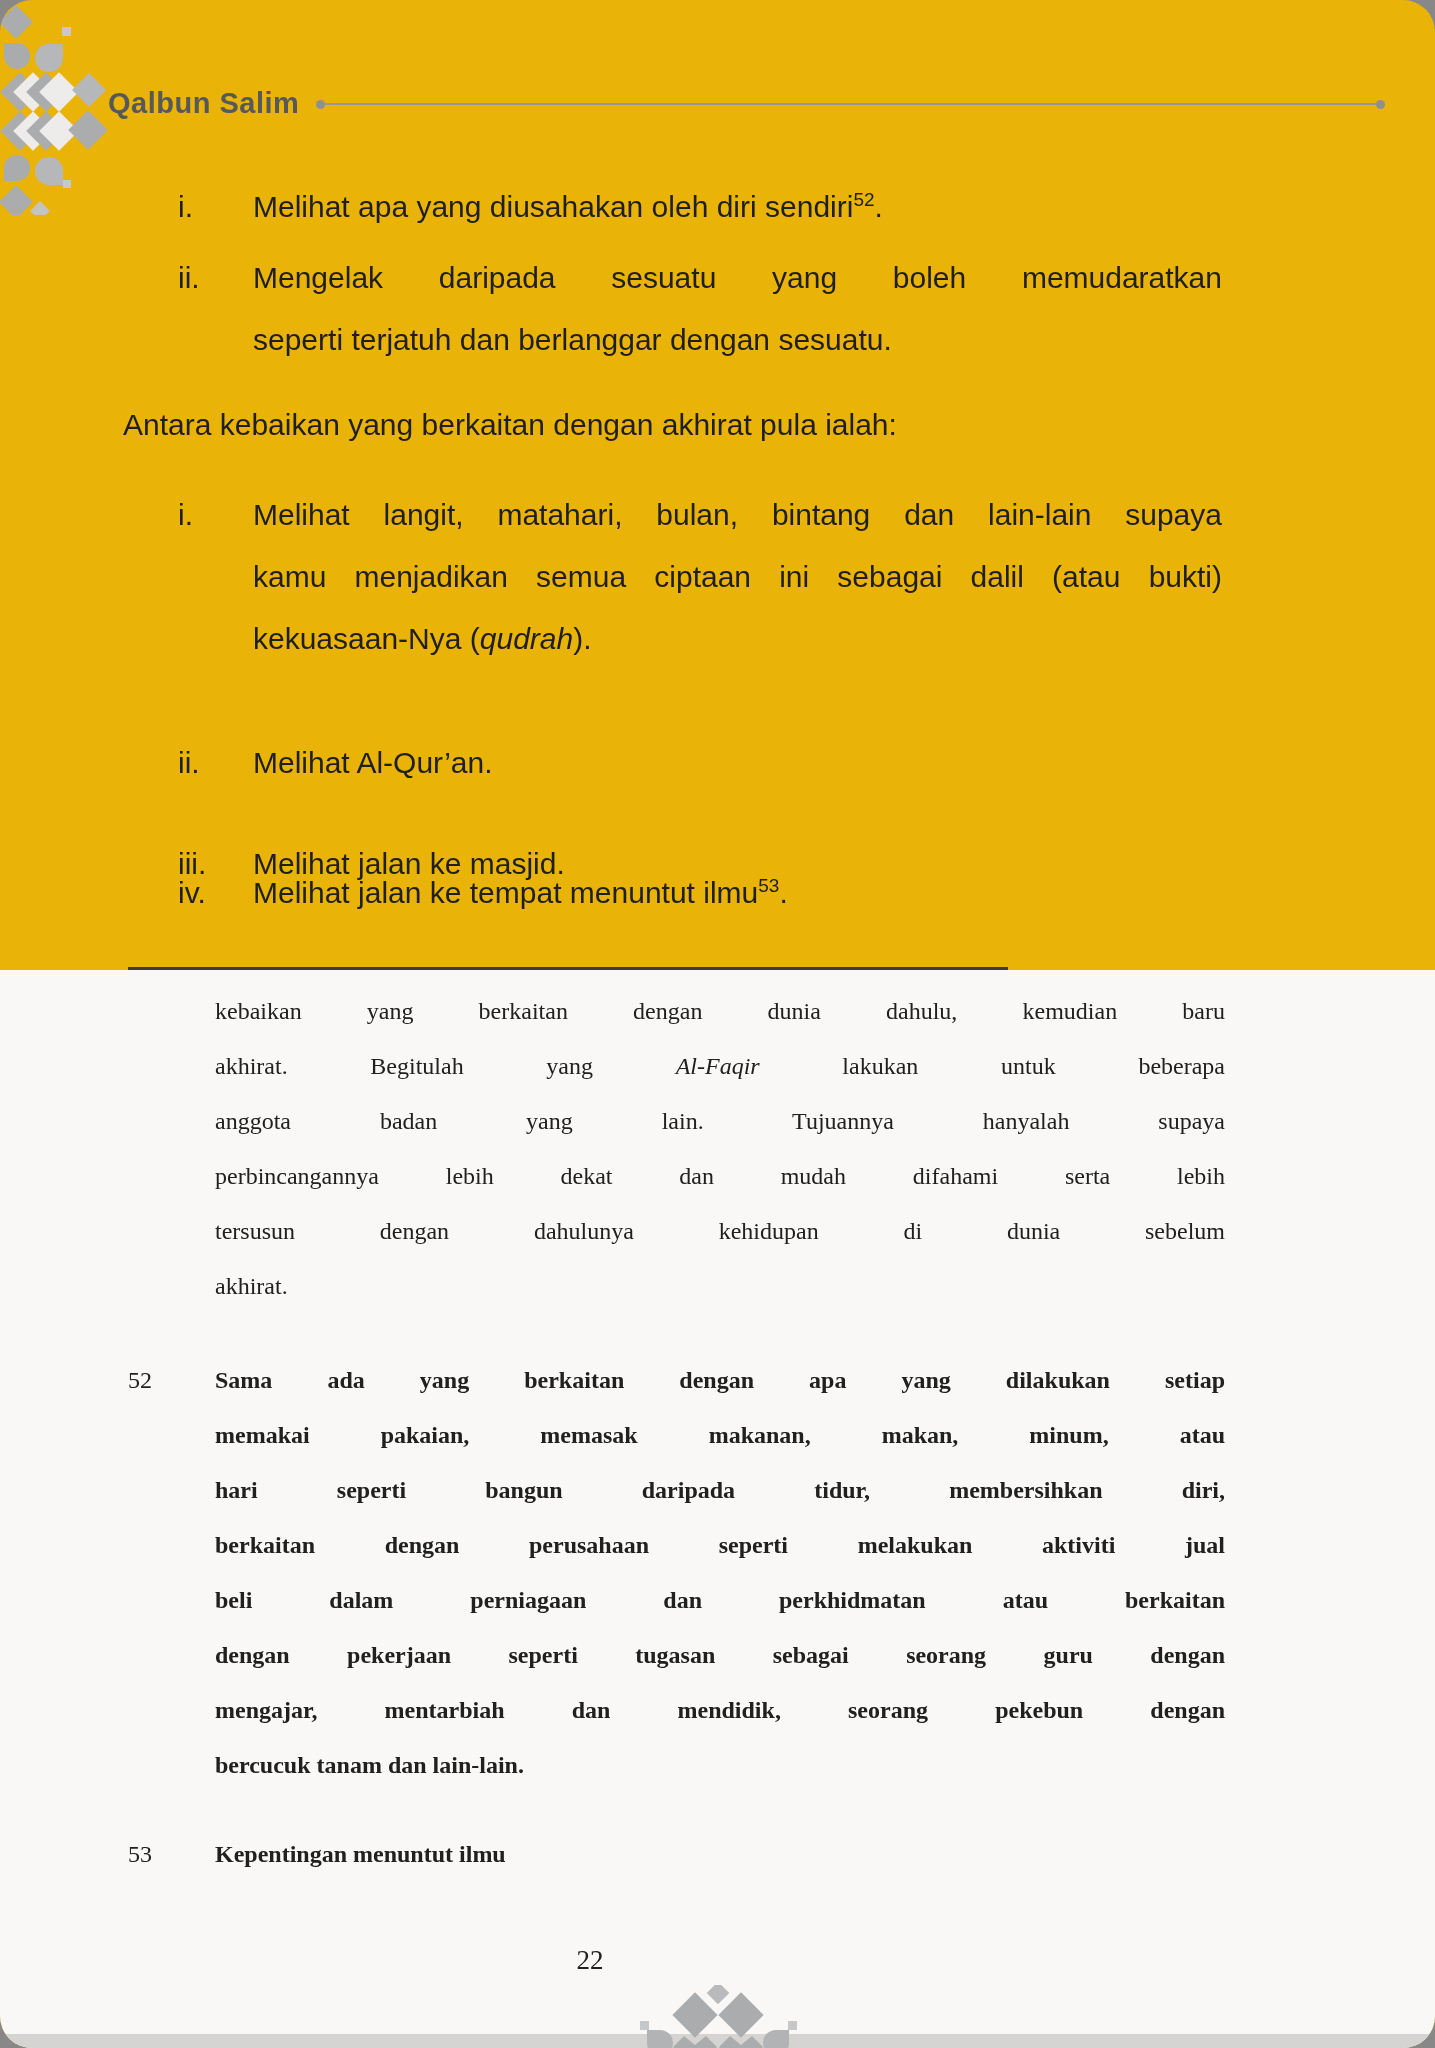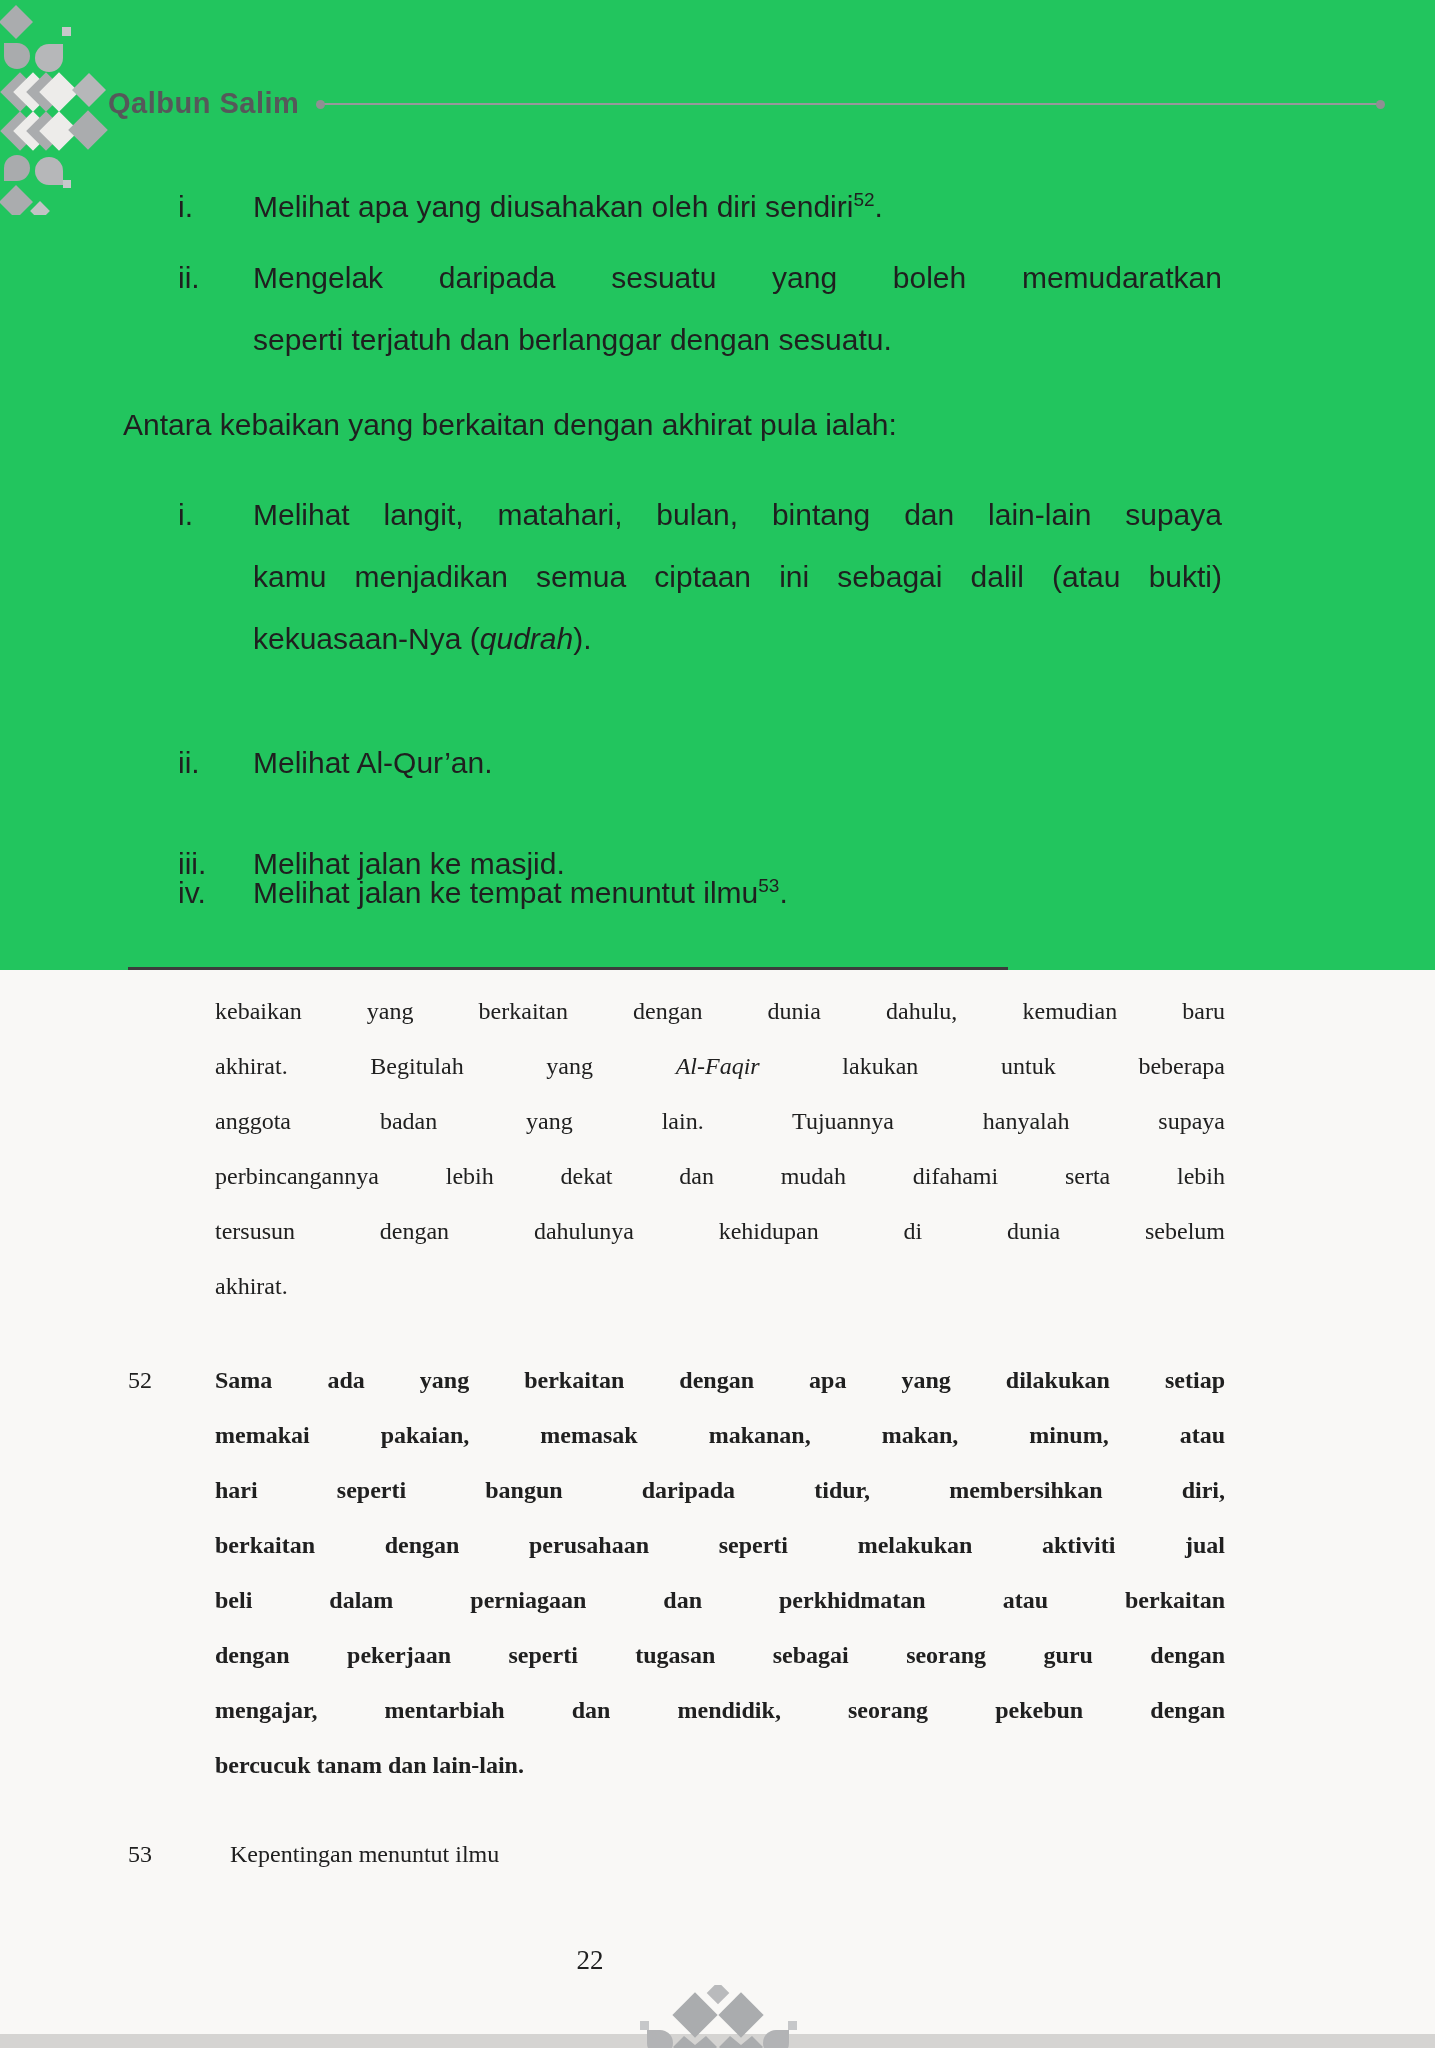--- a/index.html
+++ b/index.html
@@ -1,20 +1,20 @@
 <!DOCTYPE html>
 <html><head>
 <meta charset="utf-8">
 <style>
   * { margin:0; padding:0; box-sizing:border-box; }
   html,body { background:#888; }
   .page {
     position:relative; width:1435px; height:2048px; margin:0 auto;
-    background:#22c55e; overflow:hidden;
-    font-family:"Liberation Sans", sans-serif; color:#1f1f1f;
+    background:#eab308; overflow:hidden;
+    font-family:"Liberation Sans", sans-serif; color:#1f1f1f;border-radius:32px;
   }
   
   .lower-region {
     position:absolute; left:0; top:970px; width:1435px; height:1078px;
     background:#f9f8f6;
   }
   .bottom-band {
     position:absolute; left:0; top:2034px; width:1435px; height:14px;
     background:#d5d4d2;
   }
@@ -53,21 +53,21 @@
   
   .fn-rule { position:absolute; left:128px; top:967px; width:880px; height:3px; background:#3c3c3c; }
   
   .serif { font-family:"Liberation Serif","DejaVu Serif",serif; font-size:24px; line-height:55px; color:#202020; }
   .fn-cont { position:absolute; left:215px; top:984px; width:1010px; }
   .fn { position:absolute; left:128px; width:1097px; display:flex; }
   .fn .num { width:87px; flex:none; }
   .fn .ftext { width:1010px;font-weight:bold; }
   .pos-fn52 { top:1353px; }
   .pos-fn53 { top:1827px; }
-  .fn-53 .ftext { font-weight:normal;margin-left:15px; }
+  .fn-53 .ftext { font-weight:bold; }
   
   .page-number {
     position:absolute; left:0; top:1933px; width:1180px;
     text-align:center; font-size:27px; line-height:55px;
   }
   .orn-b { position:absolute; left:638px; top:1985px; }
   .allah { vertical-align:-5px; margin:0 2px; }
 </style>
 </head>
 <body>

